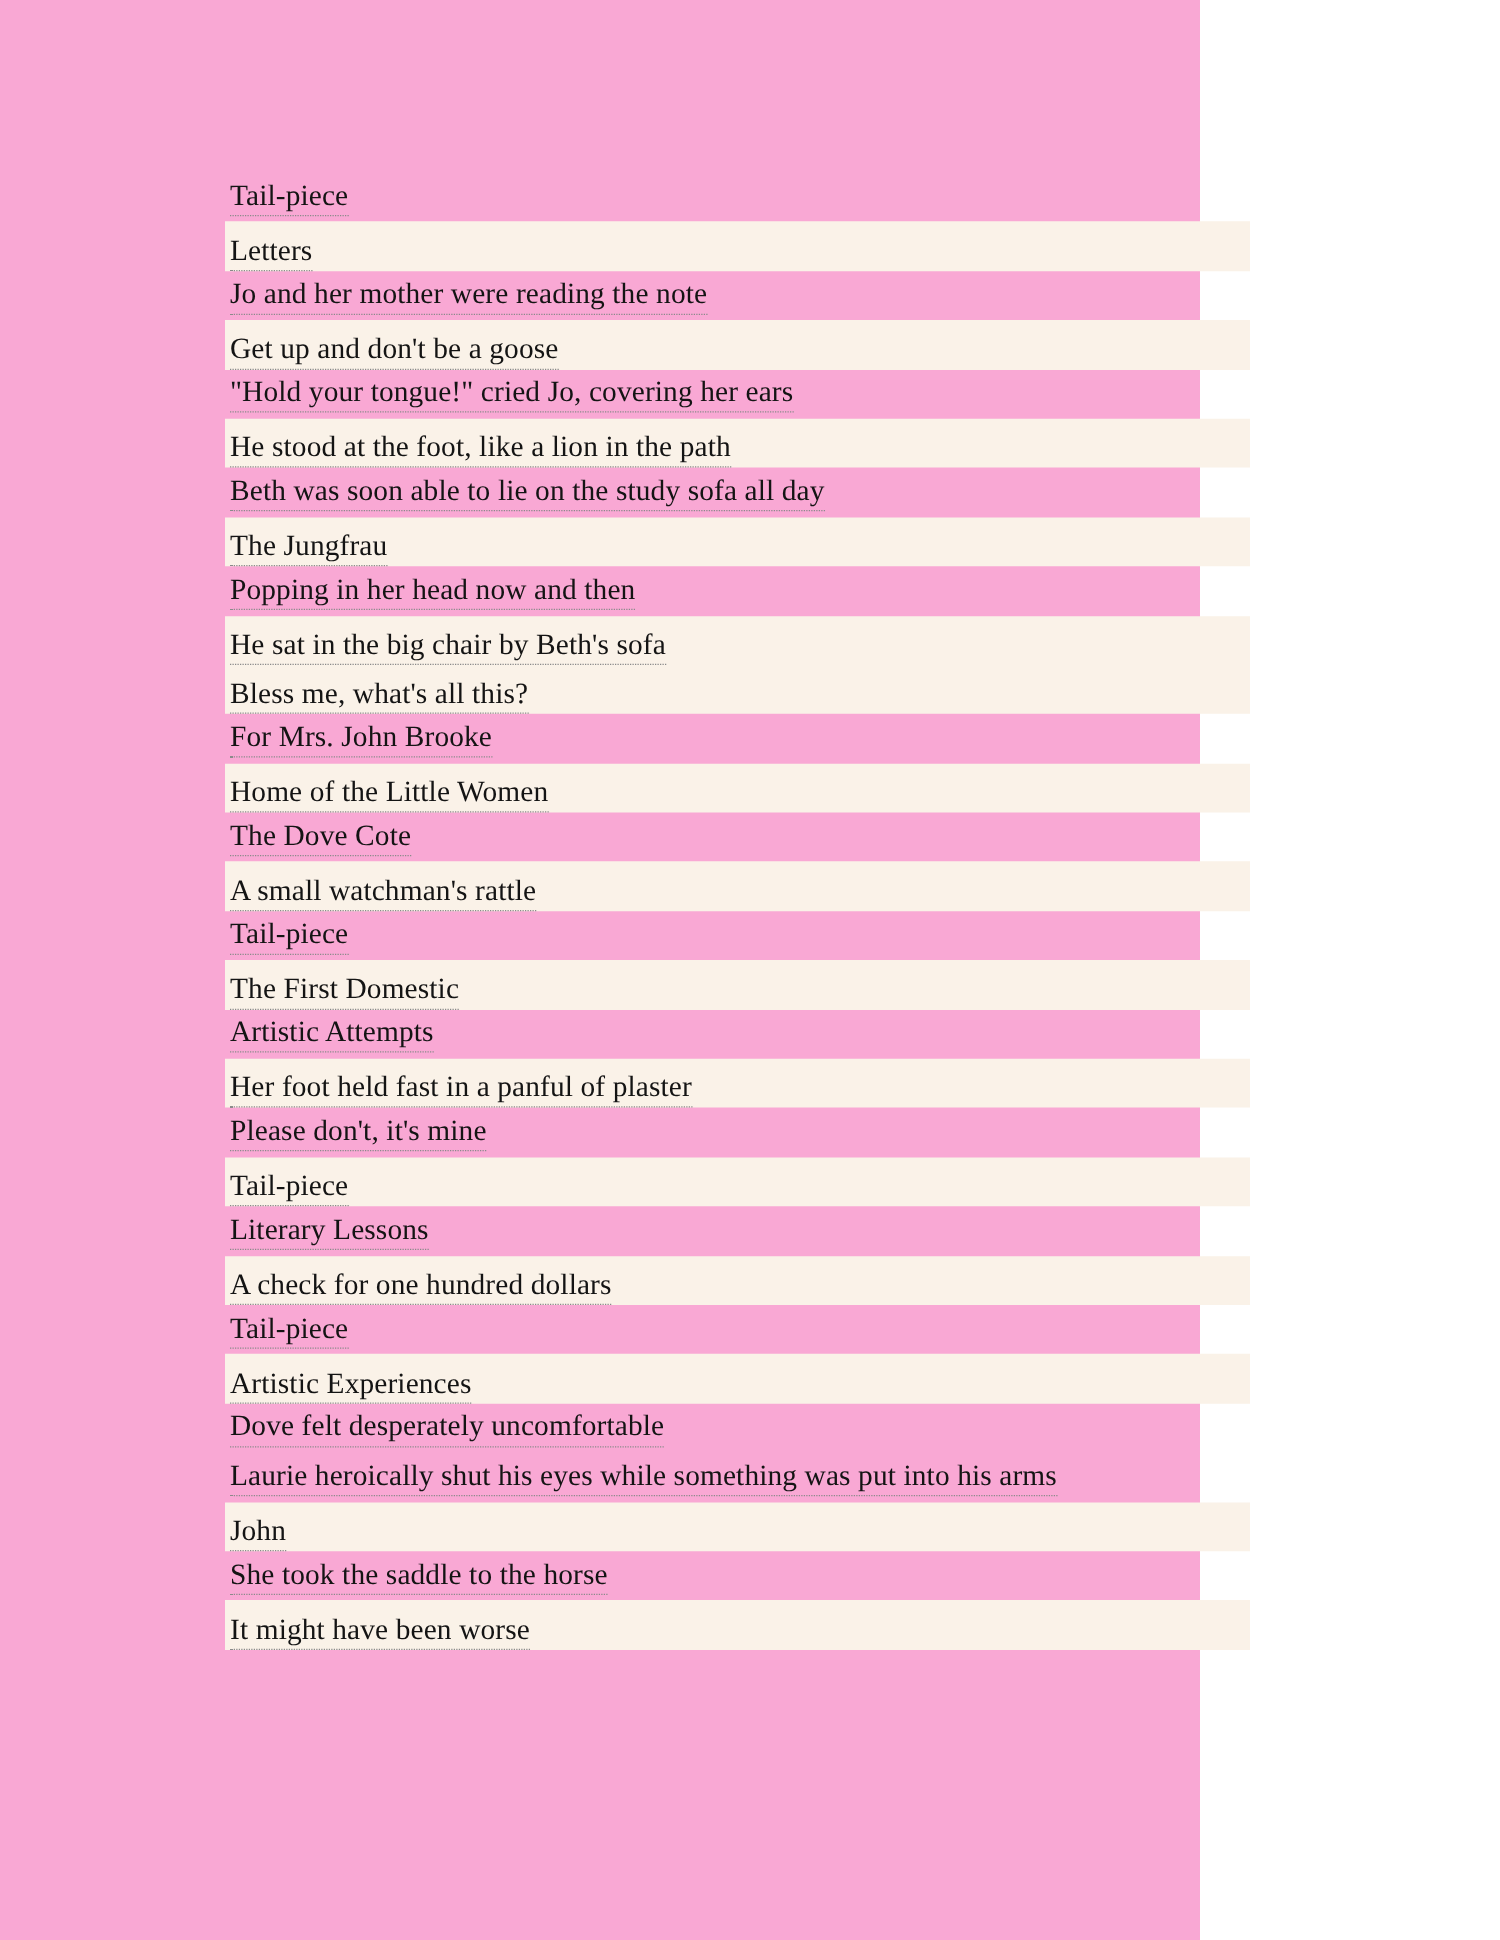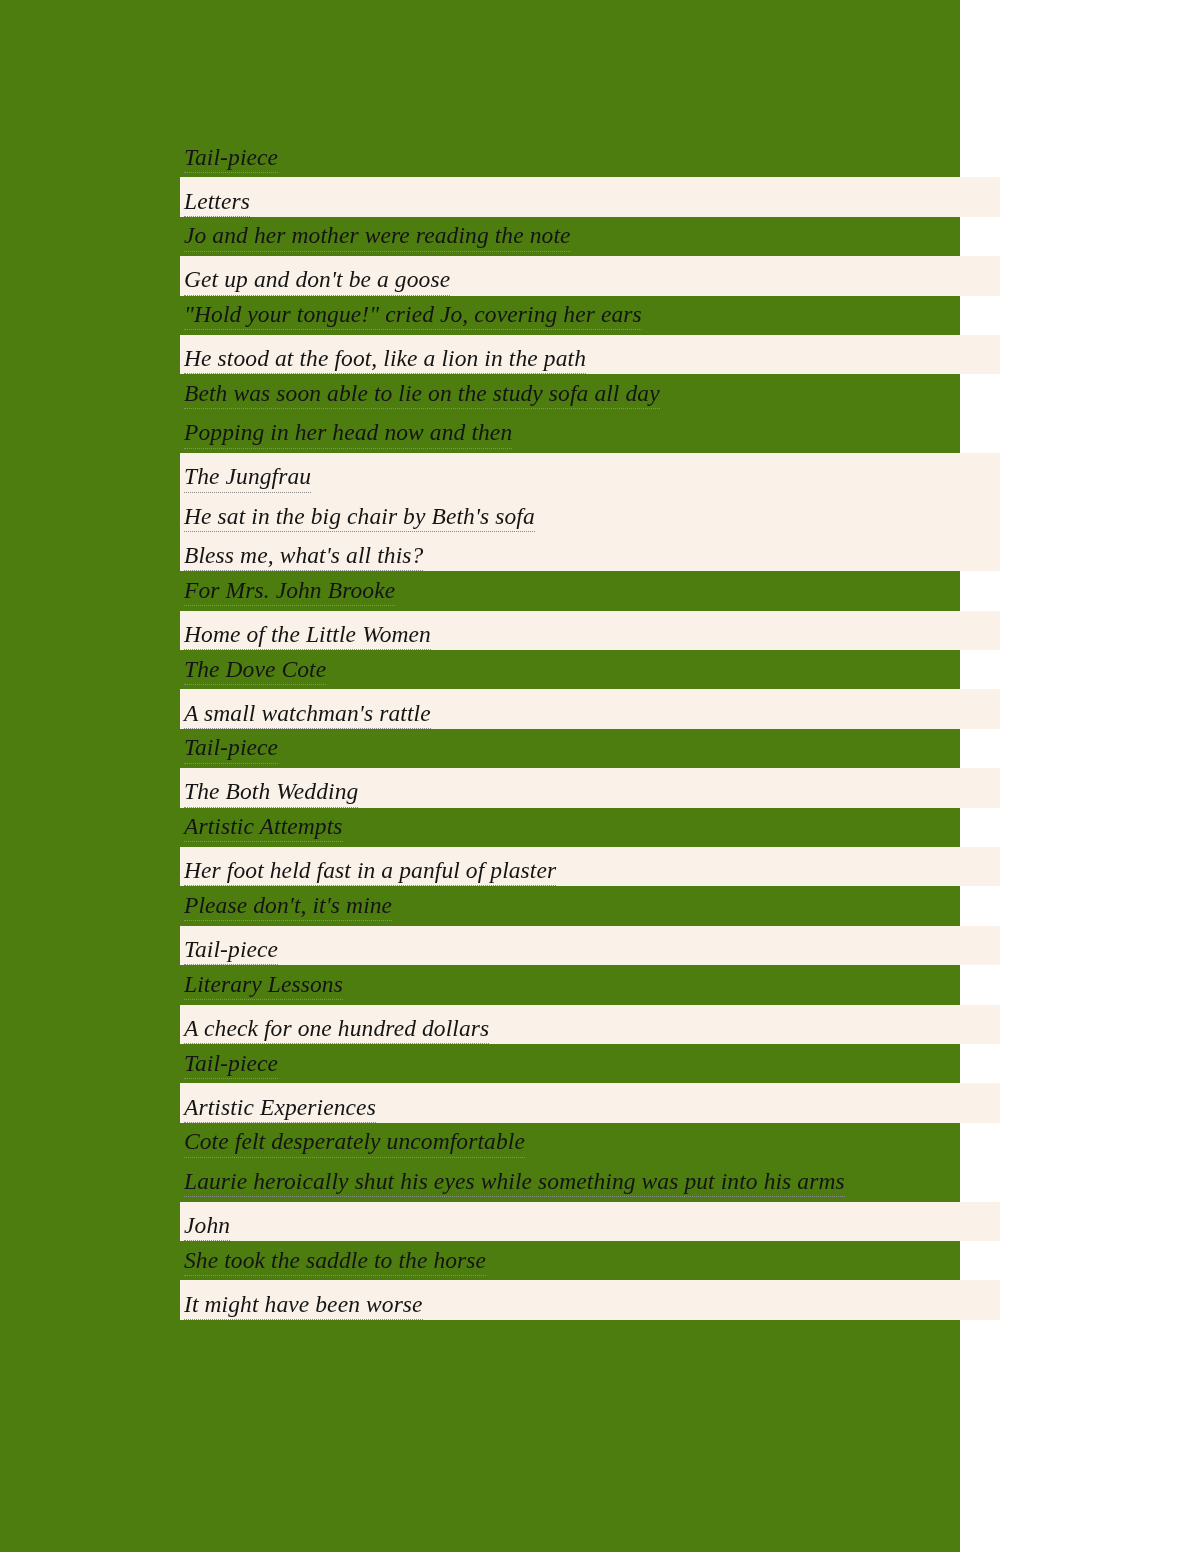--- a/index.html
+++ b/index.html
@@ -11,23 +11,22 @@
     width: 1200px;
     height: 1552px;
     font-family: "Liberation Serif", serif;
     color: #1a1a1a;
     overflow: hidden;
   }
   .page {
     position: relative;
     width: 960px;
     height: 1552px;
-    background: #4d7c0f;
+    background: #f9a8d4;
     box-sizing: border-box;
-    font-style: italic;
   }
   .list {
     position: absolute;
     left: 180px;
     top: 138px;
     width: 820px;
   }
   .row {
     height: 39.4px;
     display: flex;
@@ -69,25 +68,25 @@
       </div>
       <div class="row">
         <span class="entry">"Hold your tongue!" cried Jo, covering her ears</span>
       </div>
       <div class="row shaded">
         <span class="entry">He stood at the foot, like a lion in the path</span>
       </div>
       <div class="row">
         <span class="entry">Beth was soon able to lie on the study sofa all day</span>
       </div>
+      <div class="row shaded">
+        <span class="entry">The Jungfrau</span>
+      </div>
       <div class="row">
         <span class="entry">Popping in her head now and then</span>
-      </div>
-      <div class="row shaded">
-        <span class="entry">The Jungfrau</span>
       </div>
       <div class="row shaded">
         <span class="entry">He sat in the big chair by Beth's sofa</span>
       </div>
       <div class="row shaded">
         <span class="entry">Bless me, what's all this?</span>
       </div>
       <div class="row">
         <span class="entry">For Mrs. John Brooke</span>
       </div>
@@ -97,21 +96,21 @@
       <div class="row">
         <span class="entry">The Dove Cote</span>
       </div>
       <div class="row shaded">
         <span class="entry">A small watchman's rattle</span>
       </div>
       <div class="row">
         <span class="entry">Tail-piece</span>
       </div>
       <div class="row shaded">
-        <span class="entry">The Both Wedding</span>
+        <span class="entry">The First Domestic</span>
       </div>
       <div class="row">
         <span class="entry">Artistic Attempts</span>
       </div>
       <div class="row shaded">
         <span class="entry">Her foot held fast in a panful of plaster</span>
       </div>
       <div class="row">
         <span class="entry">Please don't, it's mine</span>
       </div>
@@ -124,21 +123,21 @@
       <div class="row shaded">
         <span class="entry">A check for one hundred dollars</span>
       </div>
       <div class="row">
         <span class="entry">Tail-piece</span>
       </div>
       <div class="row shaded">
         <span class="entry">Artistic Experiences</span>
       </div>
       <div class="row">
-        <span class="entry">Cote felt desperately uncomfortable</span>
+        <span class="entry">Dove felt desperately uncomfortable</span>
       </div>
       <div class="row">
         <span class="entry">Laurie heroically shut his eyes while something was put into his arms</span>
       </div>
       <div class="row shaded">
         <span class="entry">John</span>
       </div>
       <div class="row">
         <span class="entry">She took the saddle to the horse</span>
       </div>

